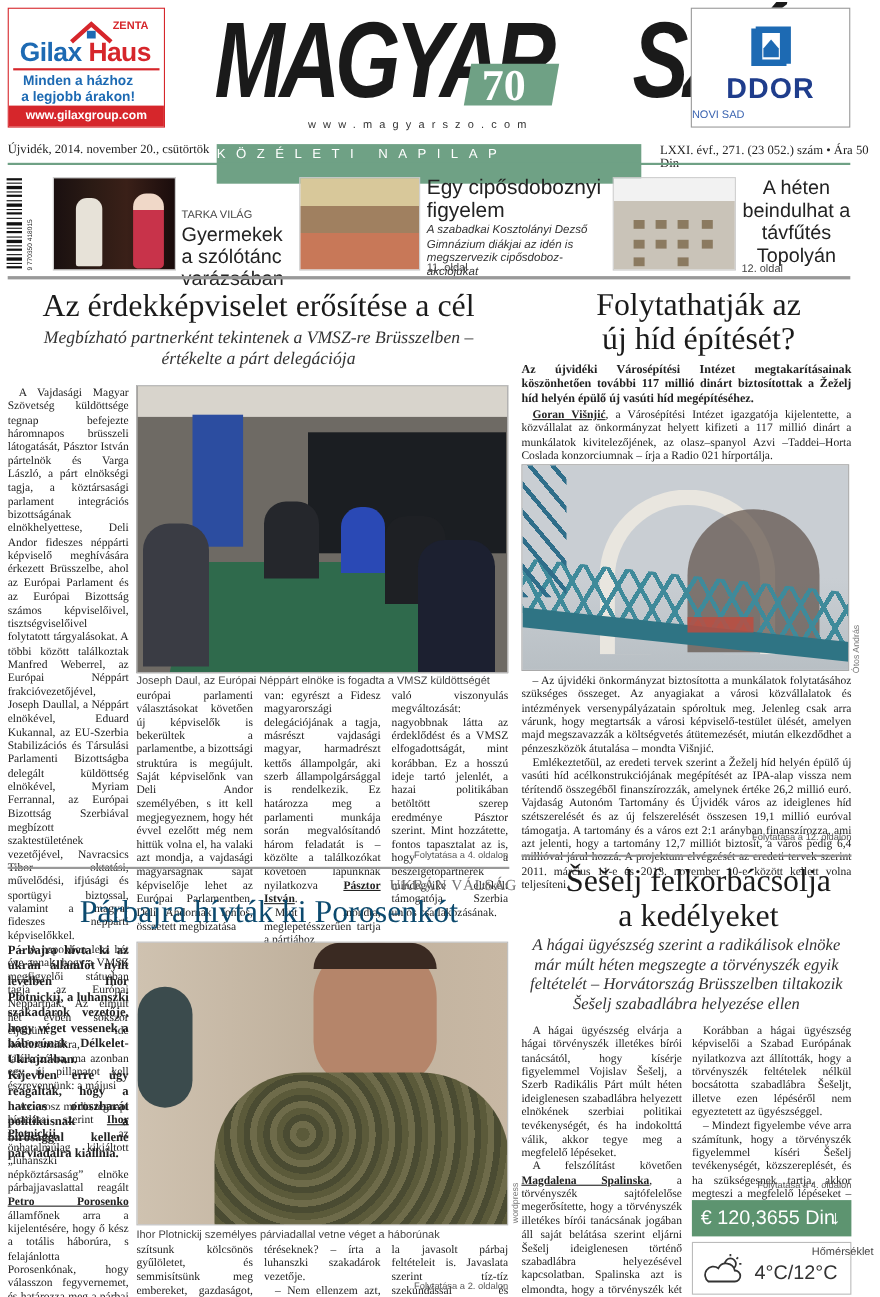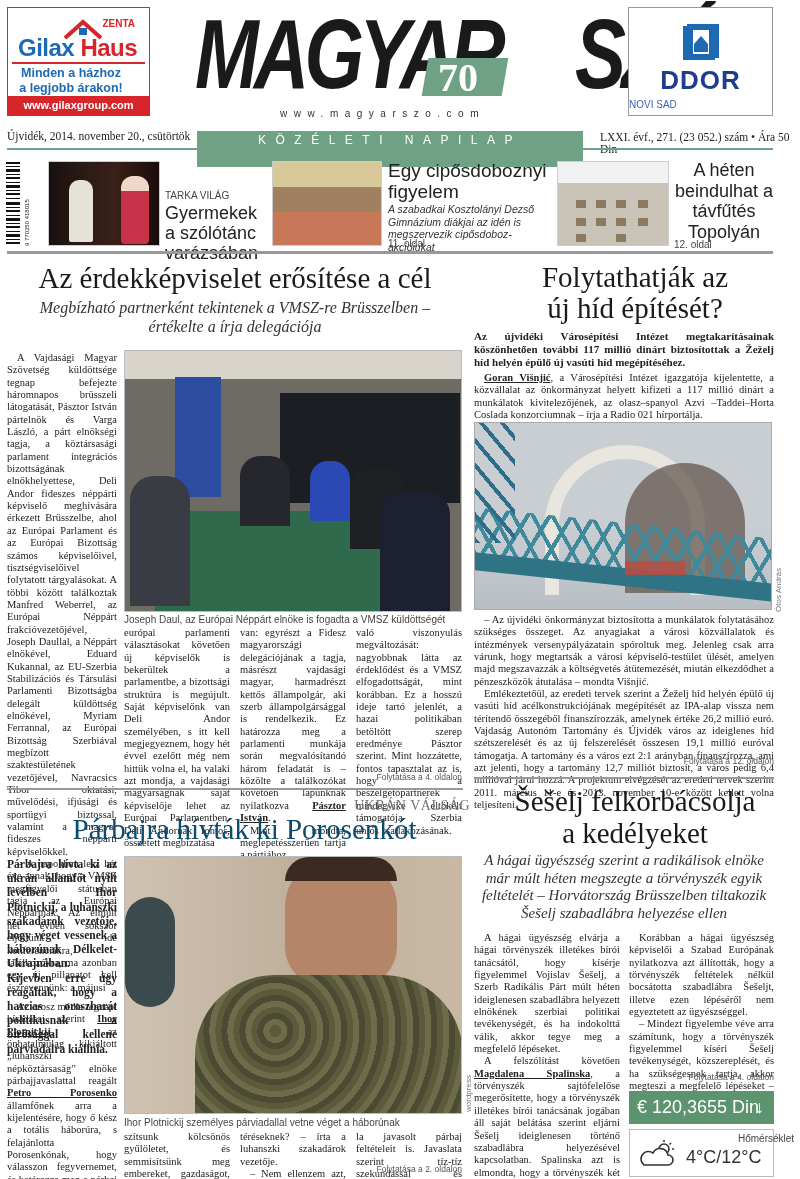--- a/index.html
+++ b/index.html
@@ -17,21 +17,21 @@
   .ad-left .line { position: absolute; left: 4px; right: 4px; top: 54px; height: 2px; background: #d6262b; }
   .ad-left .slogan { position: absolute; left: 0; right: 15px; top: 58px; text-align: center; font: bold 12.5px "Liberation Sans", sans-serif; color: #1d6ab3; line-height: 15px; }
   .ad-left .url { position: absolute; left: 0; right: 0; bottom: 0; height: 19px; background: #d6262b; color: #fff; text-align: center; font: bold 11px "Liberation Sans", sans-serif; line-height: 19px; }
 
   .logo { left: 195px; top: 6px; width: 400px; height: 110px; }
   .logo .word { position: absolute; top: -8px; font: italic bold 98px "Liberation Sans", sans-serif; color: #1a1a1a; letter-spacing: -6px; transform: scaleX(0.78); transform-origin: left top; white-space: nowrap; }
   .logo .badge { position: absolute; left: 230px; top: 52px; width: 80px; height: 38px; background: #6fa185; transform: skewX(-10deg); }
   .logo .seventy { position: absolute; left: 243px; top: 48px; font: bold 40px "Liberation Serif", serif; color: #fff; }
   .logo .web { position: absolute; left: 85px; top: 102px; font: 10px "Liberation Sans", sans-serif; letter-spacing: 6.5px; color: #333; }
 
-  .tagline-bar { left: 197px; top: 131px; width: 386px; height: 36px; background: #6fa185; color: #fff; font: 12px "Liberation Sans", sans-serif; letter-spacing: 9.5px; text-align: center; line-height: 19px; }
+  .tagline-bar { left: 197px; top: 131px; width: 386px; height: 36px; background: #6fa185; color: #fff; font: 12px "Liberation Sans", sans-serif; letter-spacing: 9.5px; text-align: left; line-height: 19px; }
   .date { left: 7px; top: 130px; font-size: 11.5px; color: #222; }
   .issue { left: 600px; top: 131px; font-size: 11.5px; color: #222; }
   .rule-top { left: 7px; top: 148px; width: 766px; height: 2px; background: #6fa185; }
 
   .ad-right { left: 628px; top: 7px; width: 145px; height: 109px; border: 1px solid #999; background: #fff; }
   .ad-right .ddor-ico { position: absolute; left: 50px; top: 14px; }
   .ad-right .ddor { position: absolute; left: 0; right: 0; top: 57px; text-align: center; font: 900 26px "Liberation Sans", sans-serif; color: #1f3d8c; letter-spacing: 1px; }
   .ad-right .ns { position: absolute; left: 0; right: 0; top: 91px; text-align: left; font: 10px "Liberation Sans", sans-serif; color: #3a63b0; }
 
   
@@ -179,21 +179,21 @@
   <div class="win" style="left:58px;top:56px"></div>
     <div class="win" style="left:80px;top:56px"></div>
   <div class="win" style="left:18px;top:72px"></div>
     <div class="win" style="left:58px;top:72px"></div>
 </div>
 <div class="abs t3-title">A héten beindulhat a távfűtés Topolyán</div>
 <div class="abs t3-page">12. oldal</div>
 <div class="abs rule-teaser"></div>
 
 <h1 class="abs h-main" style="font-weight:normal">Az érdekképviselet erősítése a cél</h1>
-<div class="abs sub-main">Megbízható partnerként tekintenek a VMSZ-re Brüsszelben – értékelte a írja delegációja</div>
+<div class="abs sub-main">Megbízható partnerként tekintenek a VMSZ-re Brüsszelben – értékelte a párt delegációja</div>
 
 <div class="abs col" style="left:7px;top:352px;width:110px;">
   <p>A Vajdasági Magyar Szövetség küldöttsége tegnap befejezte háromnapos brüsszeli látogatását, Pásztor István pártelnök és Varga László, a párt elnökségi tagja, a köztársasági parlament integrációs bizottságának elnökhelyettese, Deli Andor fideszes néppárti képviselő meghívására érkezett Brüsszelbe, ahol az Európai Parlament és az Európai Bizottság számos képviselőivel, tisztségviselőivel folytatott tárgyalásokat. A többi között találkoztak Manfred Weberrel, az Európai Néppárt frakcióvezetőjével, Joseph Daullal, a Néppárt elnökével, Eduard Kukannal, az EU-Szerbia Stabilizációs és Társulási Parlamenti Bizottságba delegált küldöttség elnökével, Myriam Ferrannal, az Európai Bizottság Szerbiával megbízott szaktestületének vezetőjével, Navracsics Tibor oktatási, művelődési, ifjúsági és sportügyi biztossal, valamint a magyar fideszes néppárti képviselőkkel.</p>
   <p>– A napokban lesz hét éve annak, hogy a VMSZ megfigyelői státusban tagja az Európai Néppártnak. Az elmúlt hét évben sokszor eljöttünk ide konferenciákra, találkozókra, ma azonban egy új pillanatot kell észrevennünk: a májusi</p>
 </div>
 
 <div class="abs photo-main">
   <div style="position:absolute;left:0;top:0;right:0;height:28px;background:#d8d4cc"></div>
   <div style="position:absolute;left:50px;top:26px;width:46px;height:120px;background:#2c4da0"></div>
   <div style="position:absolute;left:155px;top:42px;width:180px;height:110px;background:#1b1e22"></div>

